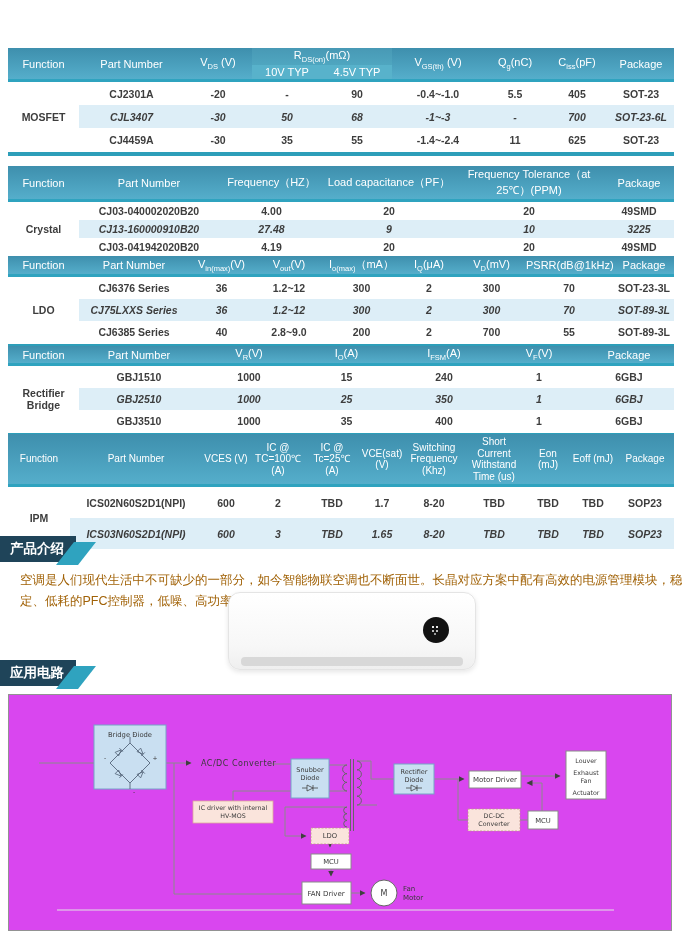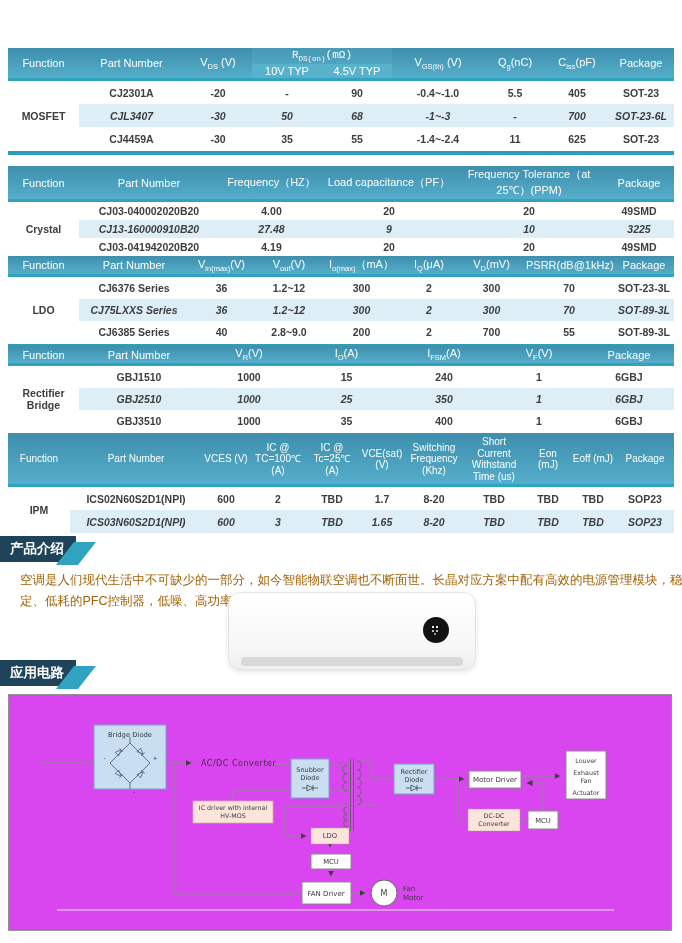--- a/index.html
+++ b/index.html
@@ -27,22 +27,22 @@
   .spec td {
     font-size:10.5px; font-weight:bold; color:#3d3d3d; text-align:center;
     padding:0 2px; vertical-align:middle;
   }
   .spec tbody tr.r  td { height:23px; background:#fff; }
   .spec tbody tr.hl td { background:#ddeef7;font-style:italic; }
   .spec td.fn { background:#fff; }
   .t2 tbody tr.r td { height:18px; }
   .t3 tbody tr.r td, .t4 tbody tr.r td { height:22px; }
   .t5 th { font-size:10px; line-height:1.15; padding:2px; }
-  .t5 tbody tr.r td { height:23px; }
-  .grp { background:linear-gradient(180deg,#4899b5 0%,#4fa6c0 100%) !important;font-family:Liberation Mono, monospace; }
+  .t5 tbody tr.r td { height:31px; }
+  .grp { background:linear-gradient(180deg,#4899b5 0%,#4fa6c0 100%) !important; }
   .subcell { background:#58b2cb !important; font-size:10.5px; }
   .bar { height:4px; background:#2d9eb9; margin-top:1px; }
 
   .sec {
     position:relative; display:inline-block; z-index:2;
     background:#1f4459; color:#fff; font-size:13.5px; font-weight:bold;
     padding:4px 12px 4px 10px;
   }
   .sec::after {
     content:""; position:absolute; right:-11px; top:6px; bottom:-3px;

